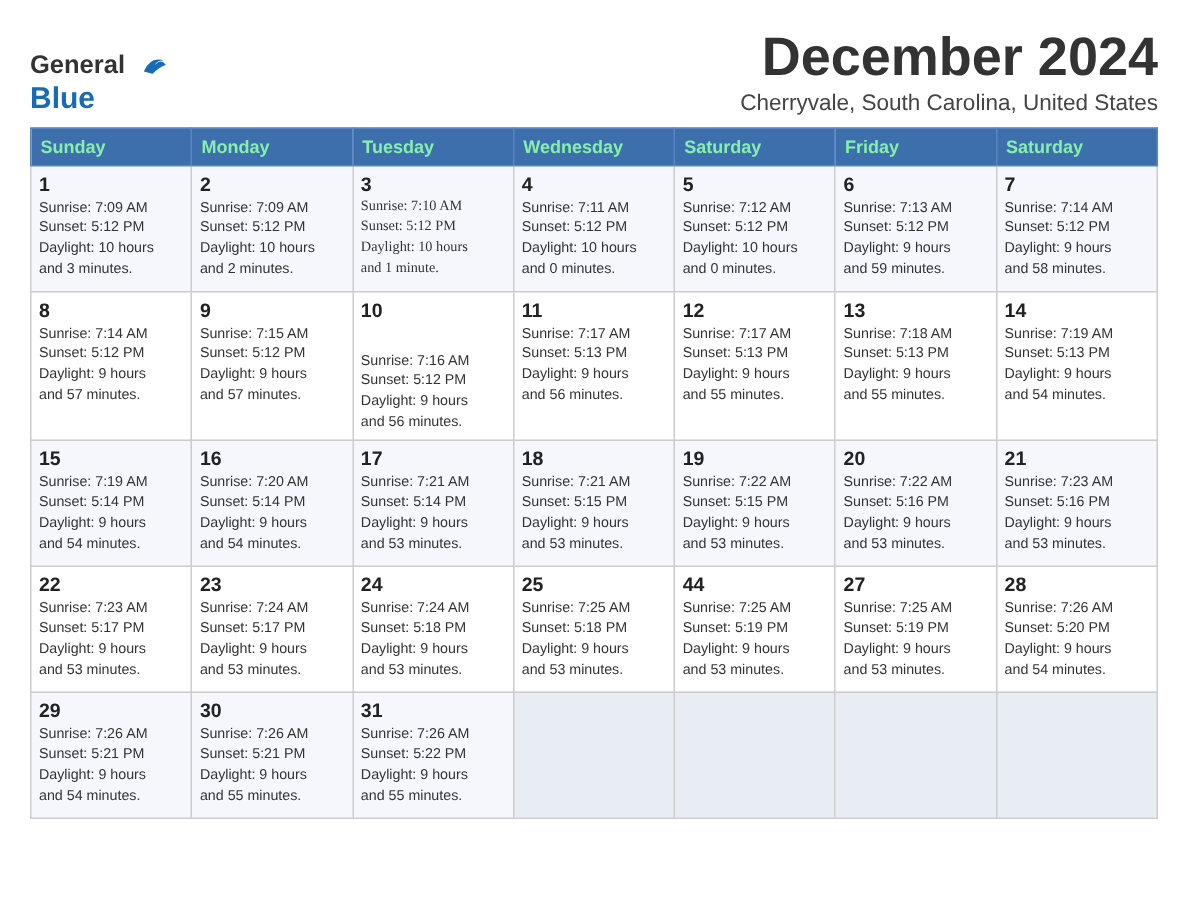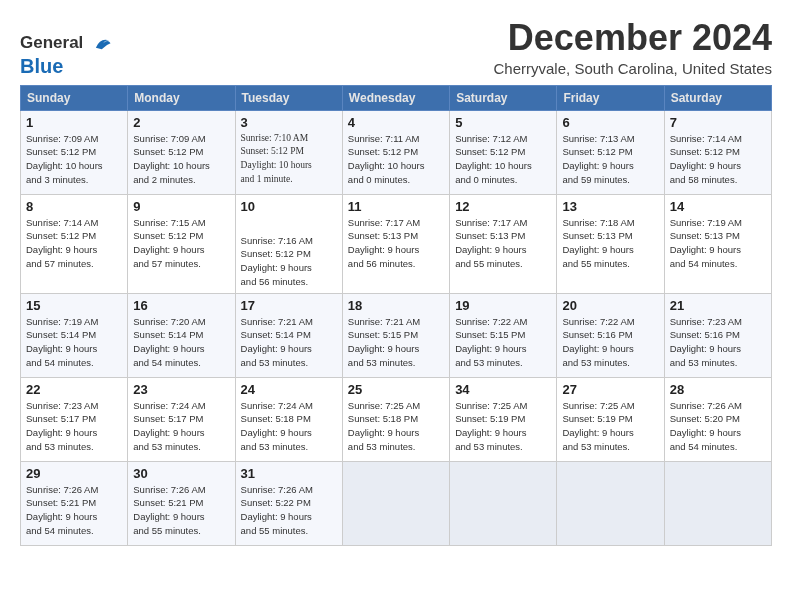--- a/index.html
+++ b/index.html
@@ -45,21 +45,21 @@
       margin-top: 2px;
     }
     .calendar-table {
       width: 100%;
       border-collapse: collapse;
       margin-top: 8px;
       table-layout: fixed;
     }
     .calendar-table thead th {
       background-color: #3d6fad;
-      color: #e5e5e5;
+      color: #86efac;
       font-size: 12px;
       font-weight: bold;
       text-align: left;
       padding: 5px 6px;
       border: 1px solid #5a85c0;
     }
     .calendar-table tbody td {
       vertical-align: top;
       padding: 4px 5px;
       border: 1px solid #ccc;
@@ -301,21 +301,21 @@
 and 53 minutes.</div>
           </td>
           <td>
             <span class="day-num">25</span>
             <div class="day-info" style="white-space: pre-line;">Sunrise: 7:25 AM
 Sunset: 5:18 PM
 Daylight: 9 hours
 and 53 minutes.</div>
           </td>
           <td>
-            <span class="day-num">34</span>
+            <span class="day-num">44</span>
             <div class="day-info" style="white-space: pre-line;">Sunrise: 7:25 AM
 Sunset: 5:19 PM
 Daylight: 9 hours
 and 53 minutes.</div>
           </td>
           <td>
             <span class="day-num">27</span>
             <div class="day-info" style="white-space: pre-line;">Sunrise: 7:25 AM
 Sunset: 5:19 PM
 Daylight: 9 hours

